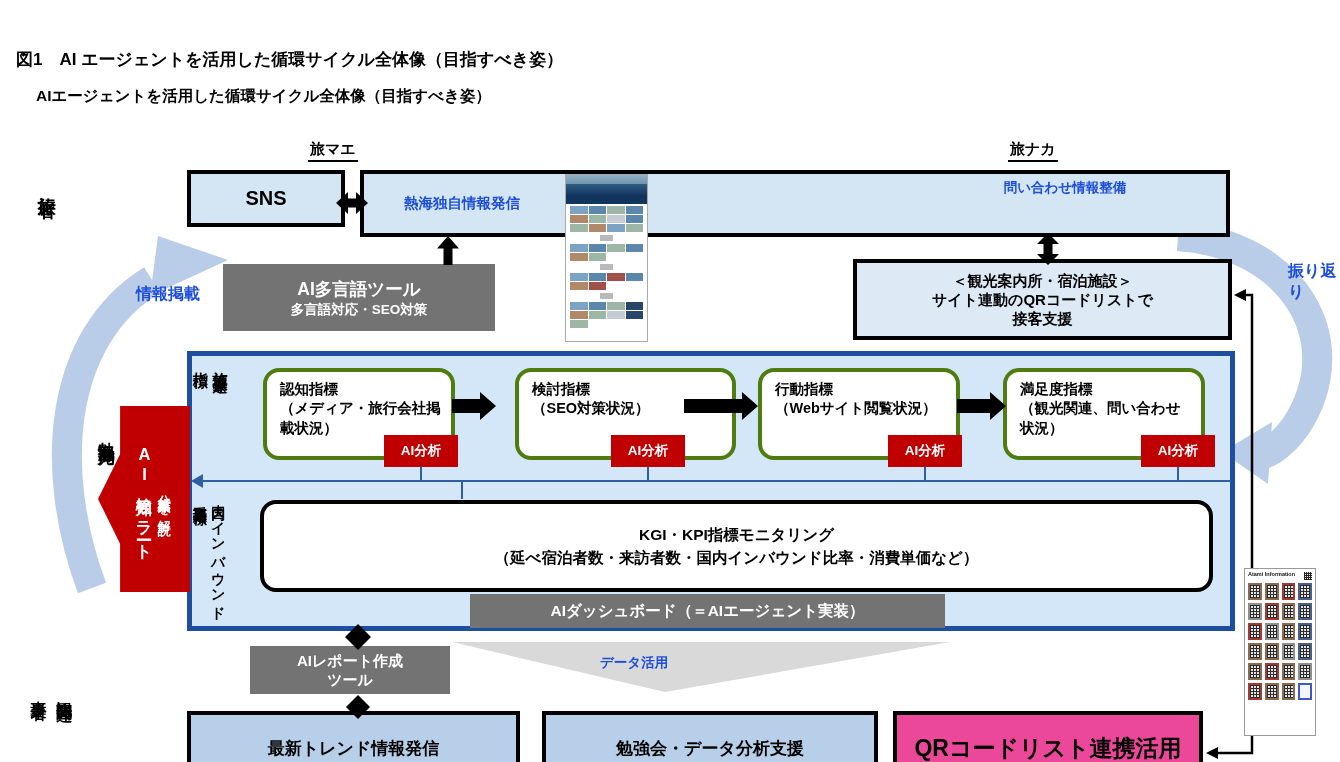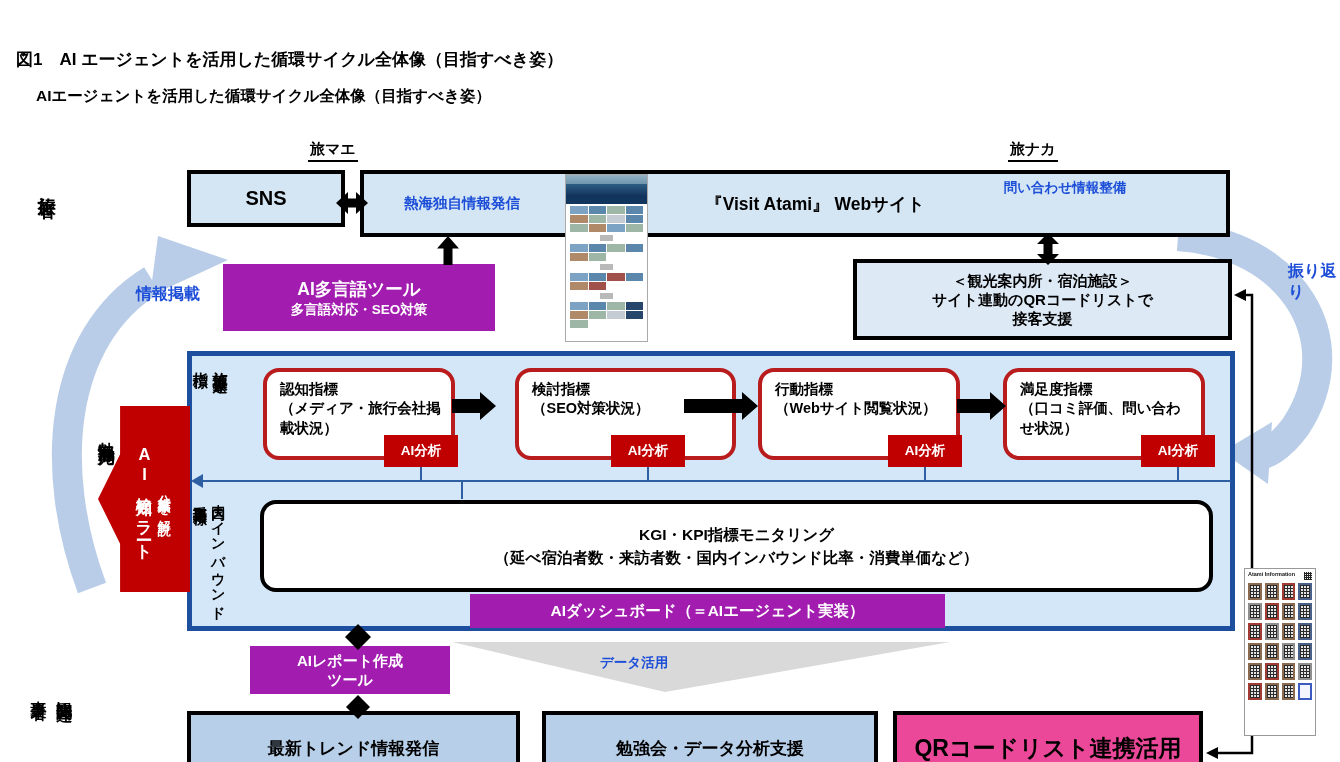--- a/index.html
+++ b/index.html
@@ -5,23 +5,23 @@
   html,body{margin:0;padding:0;background:#fff;}
   #canvas{position:relative;width:1340px;height:762px;background:#fff;overflow:hidden;
           font-family:"Liberation Sans","DejaVu Sans",sans-serif;color:#000;margin-top:40px;}
   .abs{position:absolute;box-sizing:border-box;}
   svg{position:absolute;left:0;top:0;}
   .bold{font-weight:bold;}
   .box{border:4px solid #000;background:#d4e6f4;display:flex;align-items:center;justify-content:center;
        font-weight:bold;z-index:2;}
   .cell{display:flex;align-items:center;justify-content:center;font-weight:bold;z-index:3;}
   .navy{color:#1d4ed8;}
-  .rbox{background:#a21caf;color:#fff;font-weight:bold;display:flex;flex-direction:column;
+  .rbox{background:#737373;color:#fff;font-weight:bold;display:flex;flex-direction:column;
         align-items:center;justify-content:center;z-index:3;text-align:center;}
-  .ind{position:absolute;box-sizing:border-box;background:#fff;border:4px solid #b91c1c;border-radius:16px;
+  .ind{position:absolute;box-sizing:border-box;background:#fff;border:4px solid #4d7c0f;border-radius:16px;
        font-weight:bold;font-size:14.5px;line-height:1.34;padding:8px 8px 0 13px;z-index:3;}
   .ai-tag{position:absolute;width:74px;height:32px;background:#c00000;color:#fff;font-weight:bold;
           font-size:13.5px;display:flex;align-items:center;justify-content:center;z-index:4;}
   .vwrap{display:flex;flex-direction:row-reverse;align-items:flex-start;font-weight:bold;z-index:2;}
   .vtext{writing-mode:vertical-rl;text-orientation:upright;letter-spacing:2px;line-height:1.1;}
   .underln{border-bottom:2px solid #000;padding:0 2px 1px;}
   
   .site-thumb{left:565px;top:134px;width:83px;height:168px;background:#fff;border:1px solid #aaa;
               z-index:6;overflow:hidden;}
   .site-hero{height:22px;background:linear-gradient(180deg,#93b2c4 0%,#6e94ad 42%,#2d5d82 42%,#10305b 100%);}
@@ -79,21 +79,20 @@
     <span class="vtext">熱海観光局</span>
   </div>
   <div class="abs vwrap" style="left:30px;top:648px;gap:8px;font-size:16px">
     <span class="vtext">観光関連</span>
     <span class="vtext">事業者</span>
   </div>
 
   <div class="abs box" style="left:187px;top:130px;width:158px;height:57px;font-size:20px">SNS</div>
   <div class="abs box" style="left:360px;top:130px;width:870px;height:67px"></div>
   <div class="abs cell navy" style="left:372px;top:130px;width:180px;height:67px;font-size:14.5px">熱海独自情報発信</div>
-  <div class="abs cell" style="left:660px;top:130px;width:310px;height:67px;font-size:17.5px">『Visit Atami』 Webサイト</div>
   <div class="abs cell navy" style="left:985px;top:114px;width:160px;height:67px;font-size:13.5px">問い合わせ情報整備</div>
 
   <div class="abs site-thumb">
     <div class="site-hero"></div>
     <div class="site-band"></div>
     <div class="site-grid g1">
         <div></div>
         <div></div>
         <div></div>
         <div></div>
@@ -168,21 +167,21 @@
   <div class="ind" style="left:515px;top:328px;width:221px;height:92px">
     <span>検討指標</span><br>
     <span>（SEO対策状況）</span>
   </div>
   <div class="ind" style="left:758px;top:328px;width:202px;height:92px">
     <span>行動指標</span><br>
     <span>（Webサイト閲覧状況）</span>
   </div>
   <div class="ind" style="left:1003px;top:328px;width:202px;height:92px">
     <span>満足度指標</span><br>
-    <span>（口コミ評価、問い合わせ状況）</span>
+    <span>（観光関連、問い合わせ状況）</span>
   </div>
   <div class="ai-tag" style="left:384px;top:395px">AI分析</div>
   <div class="ai-tag" style="left:611px;top:395px">AI分析</div>
   <div class="ai-tag" style="left:888px;top:395px">AI分析</div>
   <div class="ai-tag" style="left:1141px;top:395px">AI分析</div>
 
   <div class="abs" style="left:260px;top:460px;width:953px;height:92px;background:#fff;border:4px solid #000;border-radius:16px;z-index:3;display:flex;flex-direction:column;align-items:center;justify-content:center;font-weight:bold;font-size:15.5px;line-height:1.5">
     <div>KGI・KPI指標モニタリング</div>
     <div>（延べ宿泊者数・来訪者数・国内インバウンド比率・消費単価など）</div>
   </div>

